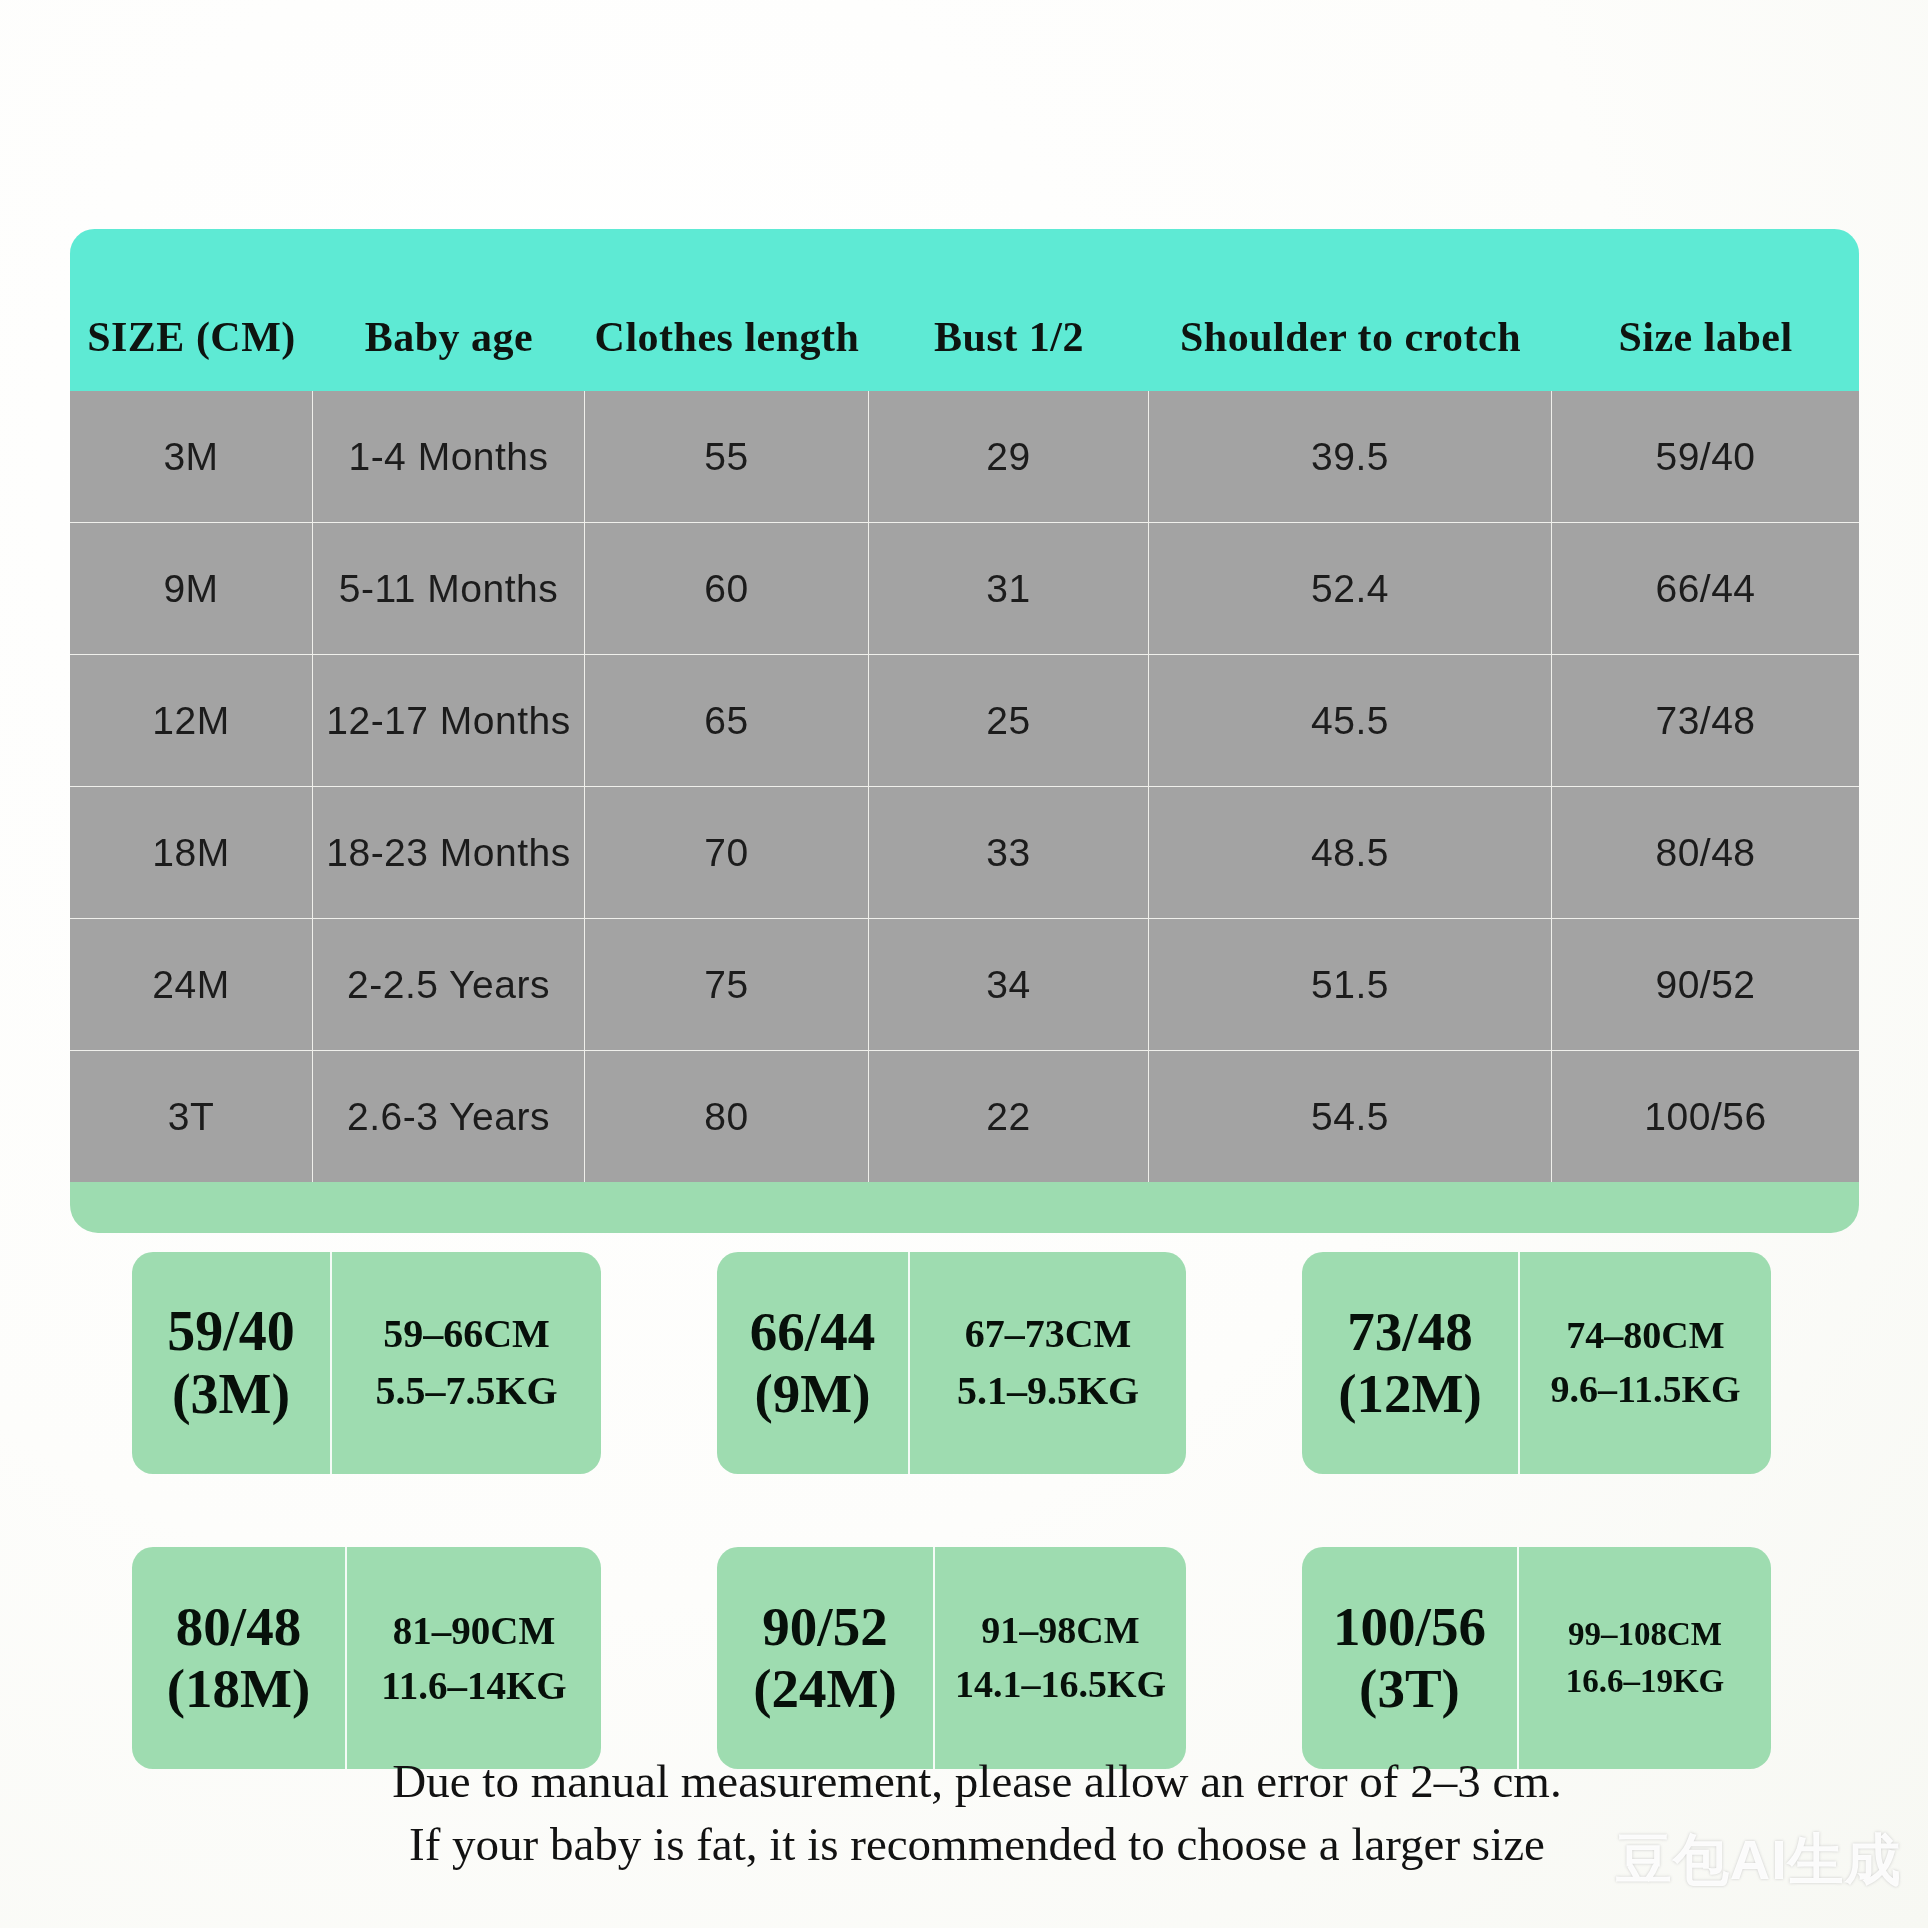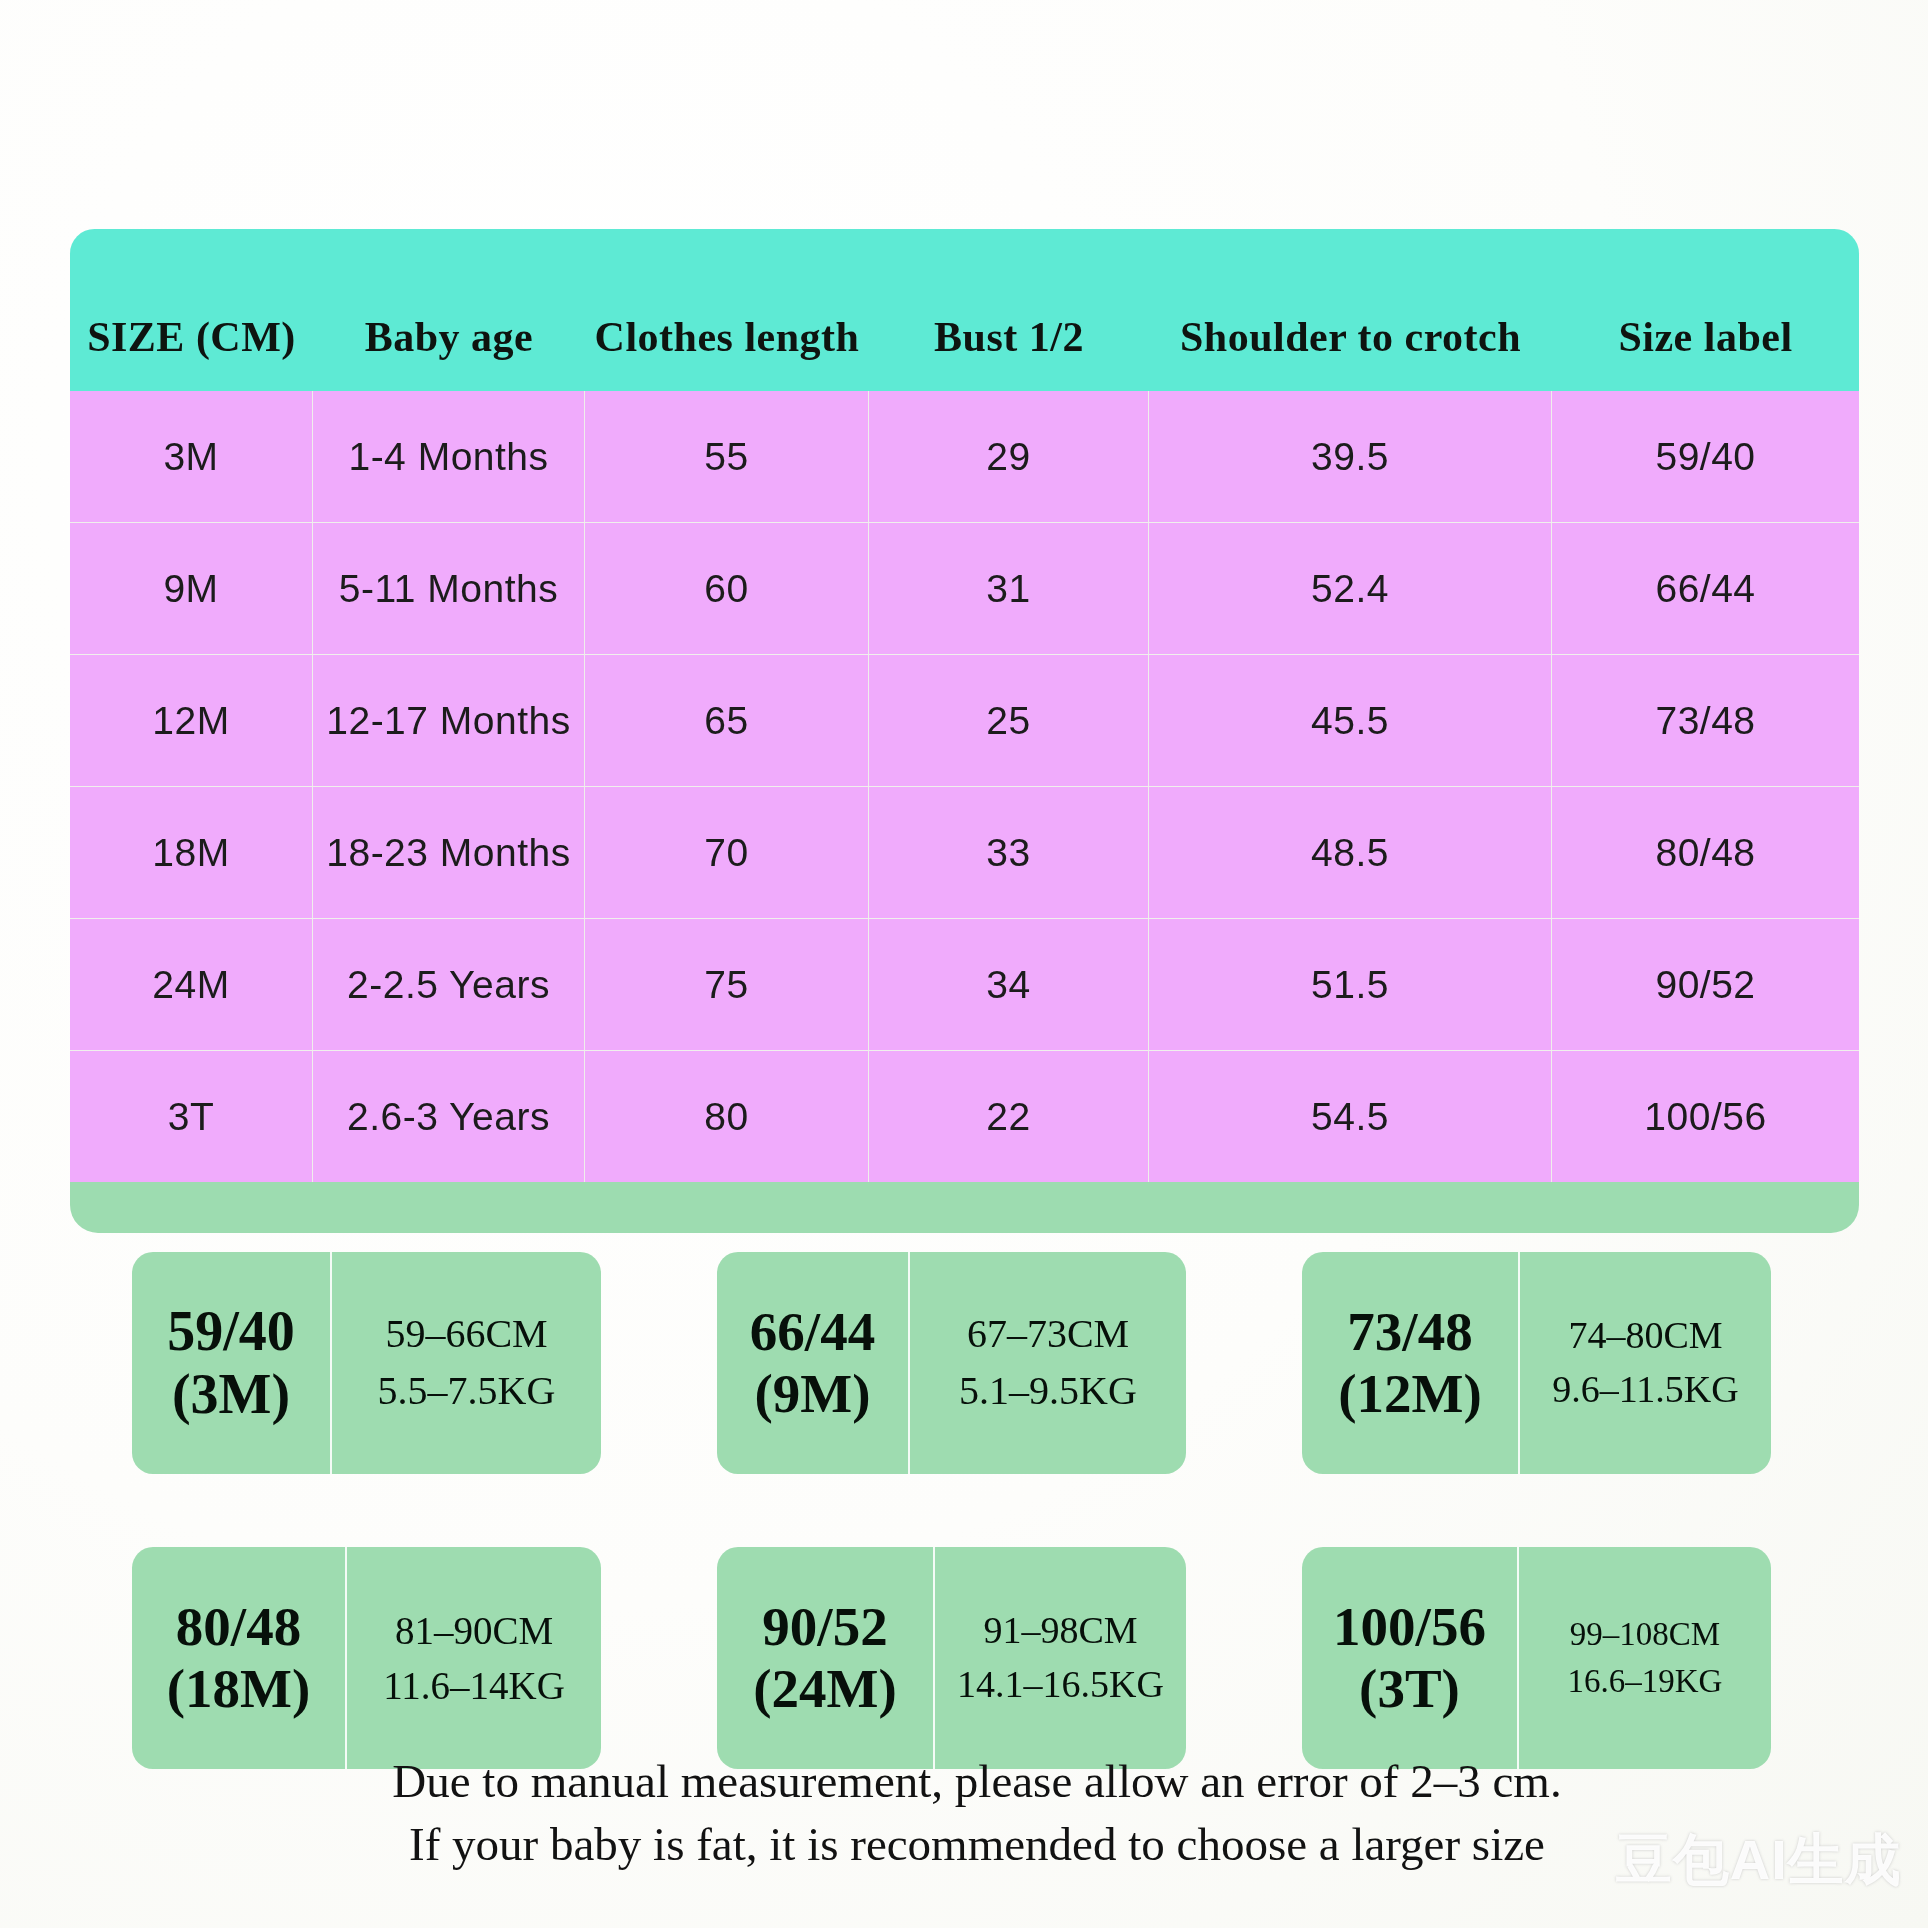--- a/index.html
+++ b/index.html
@@ -44,21 +44,21 @@
     font-weight: bold;
     font-size: 42px;
     letter-spacing: 0.5px;
     color: #0e1410;
     line-height: 1;
     padding-top: 53px;
     white-space: nowrap;
   }
 
   #table-body {
-    background: #f0abfc;
+    background: #a3a3a3;
   }
   .row {
     display: flex;
     align-items: stretch;
     height: 131px;
     border-bottom: 1.9px solid #f0f0ec;
   }
   .row:last-child { border-bottom: none; }
   .cell {
     display: flex;
@@ -125,21 +125,21 @@
     border-right: 2.8px solid #f4fbf6;
     white-space: nowrap;
   }
   .card-right {
     flex: 1 1 auto;
     display: flex;
     flex-direction: column;
     align-items: center;
     justify-content: center;
     font-family: "Liberation Serif", serif;
-    font-weight: normal;
+    font-weight: bold;
     font-size: 40px;
     color: #07100a;
     line-height: 1.42;
     white-space: nowrap;
     padding: 0 5.6px;
     box-sizing: border-box;
   }
   
   .card.w-a .card-left { width: 200px; }
   .card.w-b .card-left { width: 193px; font-size: 55px; }

